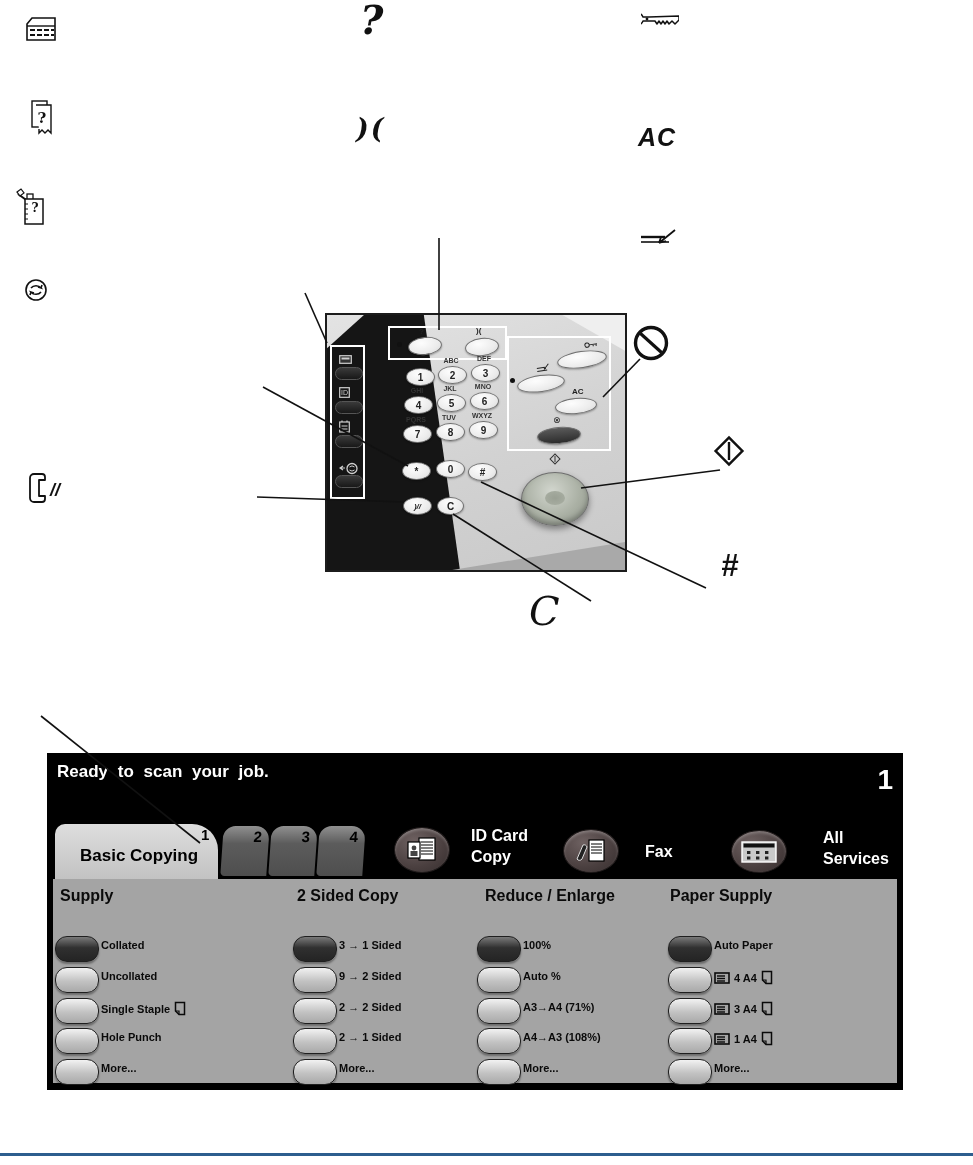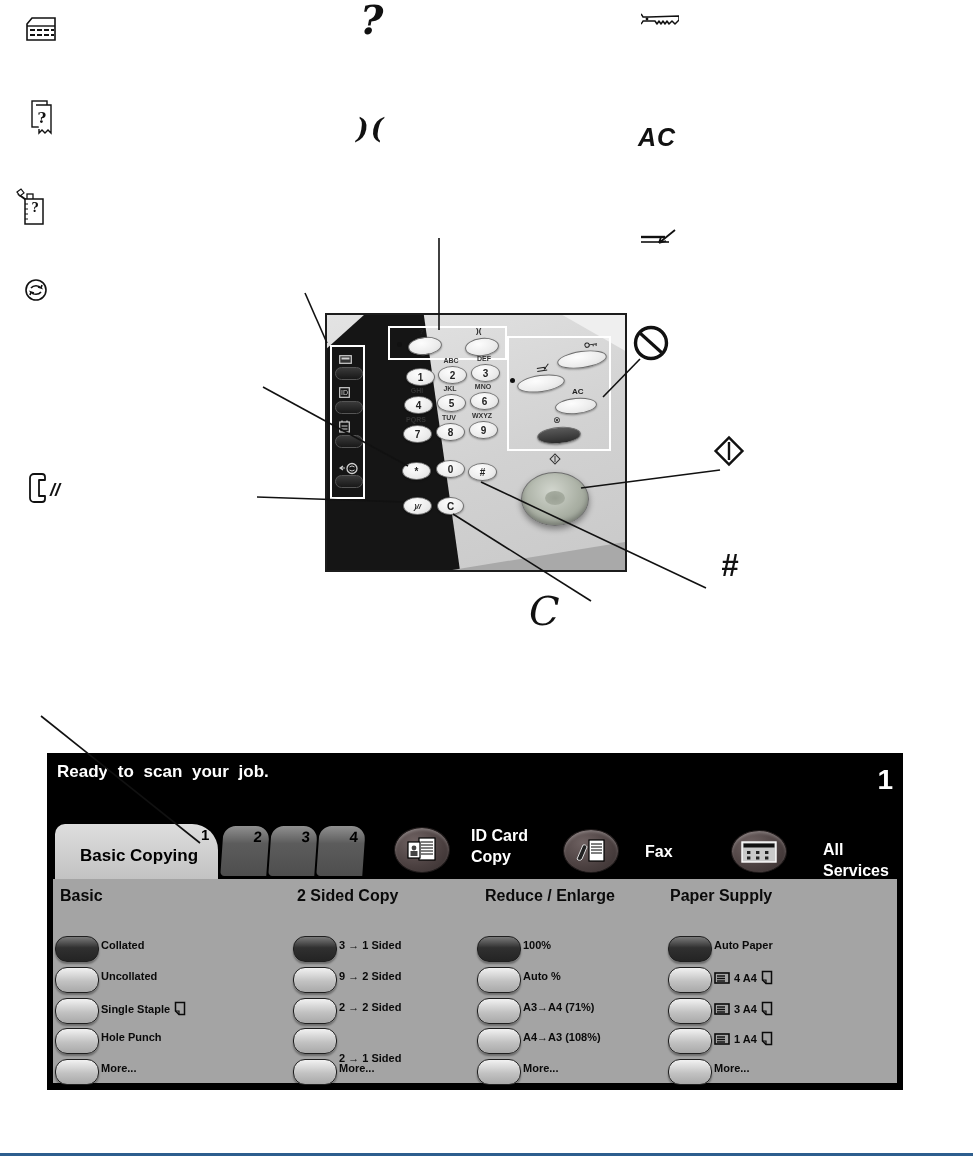--- a/index.html
+++ b/index.html
@@ -308,27 +308,27 @@
         <g fill="#222">
             <rect x="6" y="10" width="3.4" height="3"></rect>
             <rect x="15" y="10" width="3.4" height="3"></rect>
             <rect x="24" y="10" width="3.4" height="3"></rect>
           <rect x="6" y="15.5" width="3.4" height="3"></rect>
             <rect x="15" y="15.5" width="3.4" height="3"></rect>
             <rect x="24" y="15.5" width="3.4" height="3"></rect>
           </g>
       </svg>
     </div>
-    <div class="abs svc-label" style="left:776px;top:86px;">
+    <div class="abs svc-label" style="left:776px;top:74px;">
       <div>All</div>
       <div>Services</div>
     </div>
 
     <div id="scr-body" class="abs">
-        <div class="abs col-header" style="left: 7px; top: 8px;">Basic</div>
+        <div class="abs col-header" style="left: 7px; top: 8px;">Supply</div>
         <div class="abs pill sel" style="left: 2px; top: 57px;"></div>
         <div class="abs btn-label" style="left: 48px; top: 60px;">
           <span>Collated</span>
         </div>
         <div class="abs pill unsel" style="left: 2px; top: 88px;"></div>
         <div class="abs btn-label" style="left: 48px; top: 91px; justify-content: center;">
           <span>Uncollated</span>
         </div>
         <div class="abs pill unsel" style="left: 2px; top: 119px;"></div>
         <div class="abs btn-label" style="left: 48px; top: 122px; justify-content: space-between;">
@@ -355,21 +355,21 @@
         </div>
         <div class="abs pill unsel" style="left: 240px; top: 88px;"></div>
         <div class="abs btn-label" style="left: 286px; top: 91px;">
           <span>9 → 2 Sided</span>
         </div>
         <div class="abs pill unsel" style="left: 240px; top: 119px;"></div>
         <div class="abs btn-label" style="left: 286px; top: 122px;">
           <span>2 → 2 Sided</span>
         </div>
         <div class="abs pill unsel" style="left: 240px; top: 149px;"></div>
-        <div class="abs btn-label" style="left: 286px; top: 152px; margin-top: 21px;">
+        <div class="abs btn-label" style="left: 286px; top: 152px;">
           <span>2 → 1 Sided</span>
         </div>
         <div class="abs pill unsel" style="left: 240px; top: 180px;"></div>
         <div class="abs btn-label" style="left: 286px; top: 183px;">
           <span>More...</span>
         </div>
         <div class="abs col-header" style="left: 432px; top: 8px;">Reduce / Enlarge</div>
         <div class="abs pill sel" style="left: 424px; top: 57px;"></div>
         <div class="abs btn-label" style="left: 470px; top: 60px;">
           <span>100%</span>

